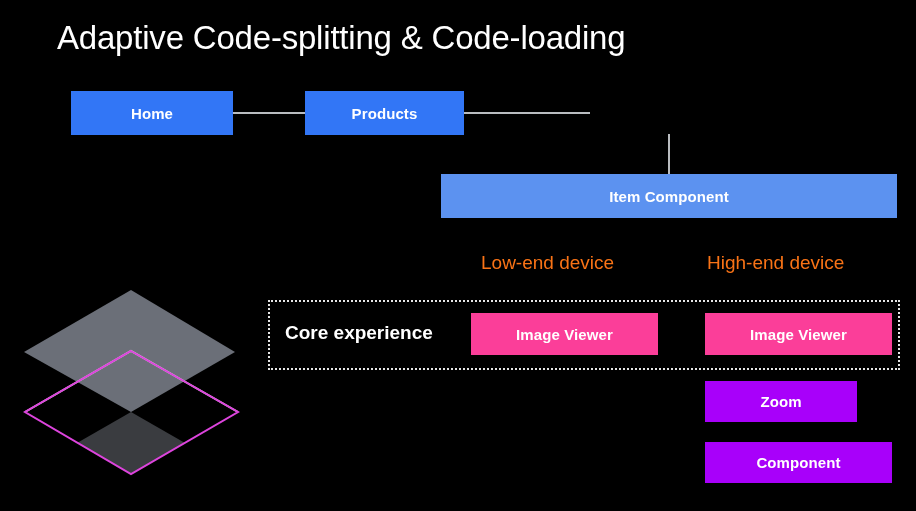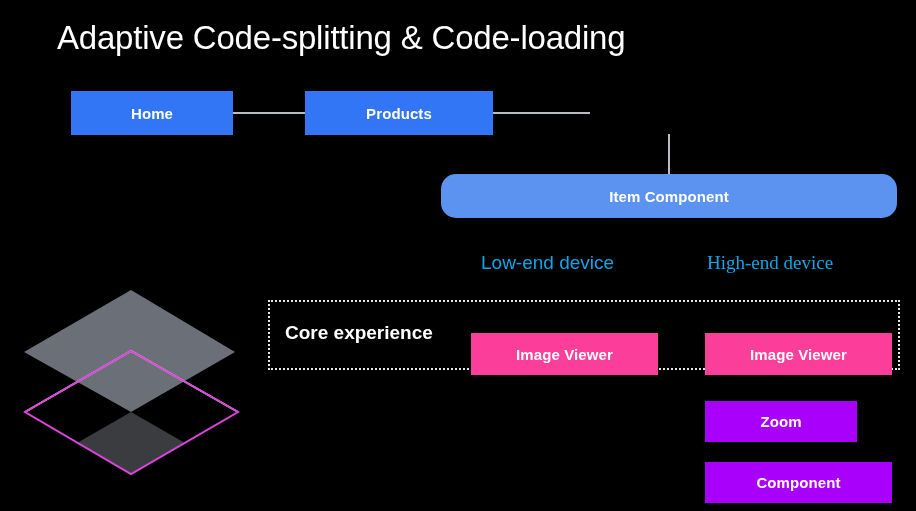--- a/index.html
+++ b/index.html
@@ -42,23 +42,23 @@
     color: #ffffff;
     font-size: 15px;
     font-weight: bold;
     letter-spacing: 0.1px;
     white-space: nowrap;
   }
   .flow-box.primary   { background: #3276F6; }
   .flow-box.secondary { background: #5C92F0; }
 
   #box-home     { left: 49px;  top: 91px;  width: 162px; height: 44px; margin-left: 22px; }
-  #box-products { left: 305px; top: 91px;  width: 188px; height: 44px; }
+  #box-products { left: 305px; top: 91px;  width: 159px; height: 44px; }
   #box-product  { left: 590px; top: 91px;  width: 159px; height: 43px; }
-  #box-item     { left: 441px; top: 174px; width: 456px; height: 44px; border-radius: 15px; }
+  #box-item     { left: 441px; top: 174px; width: 456px; height: 44px; }
 
   
   .connector-h {
     position: absolute;
     height: 2px;
     background: #b9bcc0;
   }
   #conn-home-products    { left: 211px; top: 112px; width: 94px; }
   #conn-products-product { left: 464px; top: 112px; width: 126px; }
 
@@ -67,25 +67,25 @@
     width: 2px;
     background: #b9bcc0;
   }
   #conn-product-item { left: 668px; top: 134px; height: 40px; }
 
   
   .col-heading {
     position: absolute;
     font-size: 19px;
     font-weight: 400;
-    color: #0ea5e9;
+    color: #f97316;
     white-space: nowrap;
   }
   #head-low  { left: 481px; top: 252px; }
-  #head-high { left: 707px; top: 252px; font-family: Liberation Serif, serif; }
+  #head-high { left: 707px; top: 252px; }
 
   
   #core-group {
     position: absolute;
     left: 268px;
     top: 300px;
     width: 632px;
     height: 70px;
     border: 2px dotted #e6e6e6;
   }
@@ -104,21 +104,20 @@
   .feature-chip {
     position: absolute;
     display: flex;
     align-items: center;
     justify-content: center;
     color: #ffffff;
     font-size: 15px;
     font-weight: bold;
     letter-spacing: 0.1px;
     white-space: nowrap;
-    margin-top: 20px;
   }
   .feature-chip.pink   { background: #FB3E99; }
   .feature-chip.purple { background: #A800FA; }
 
   #chip-low-viewer   { left: 471px; top: 313px; width: 187px; height: 42px; }
   #chip-high-viewer  { left: 705px; top: 313px; width: 187px; height: 42px; }
   #chip-high-zoom    { left: 705px; top: 381px; width: 152px; height: 41px; }
   #chip-high-carousel{ left: 705px; top: 442px; width: 187px; height: 41px; }
 
   

